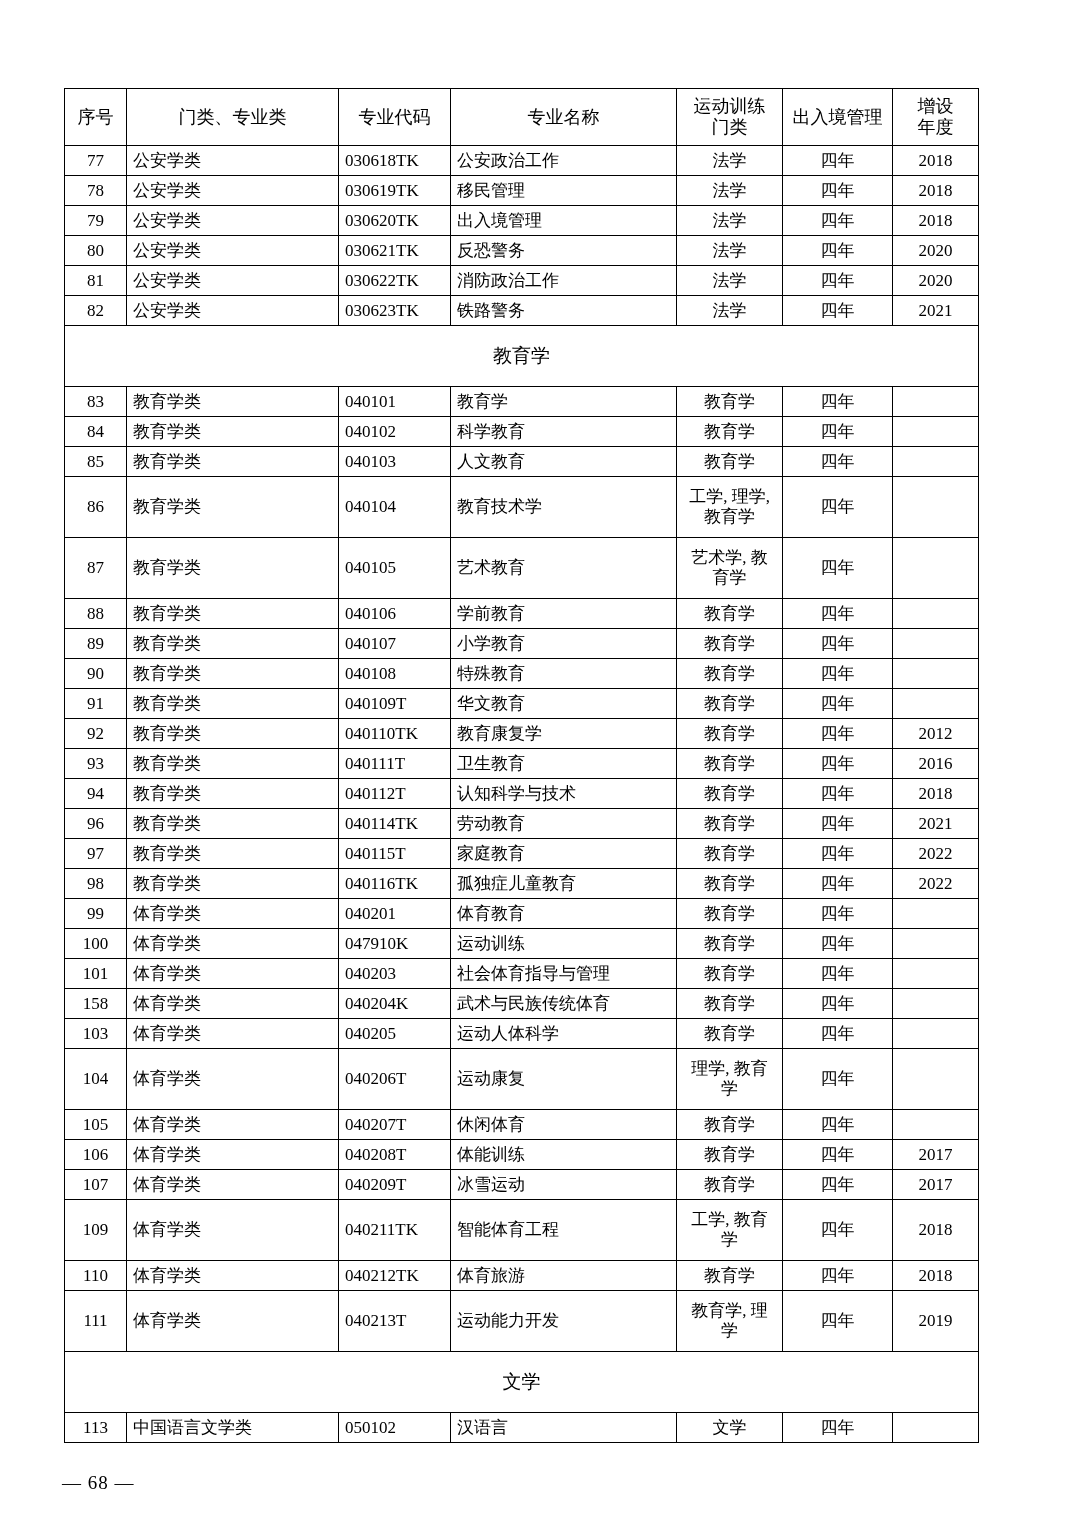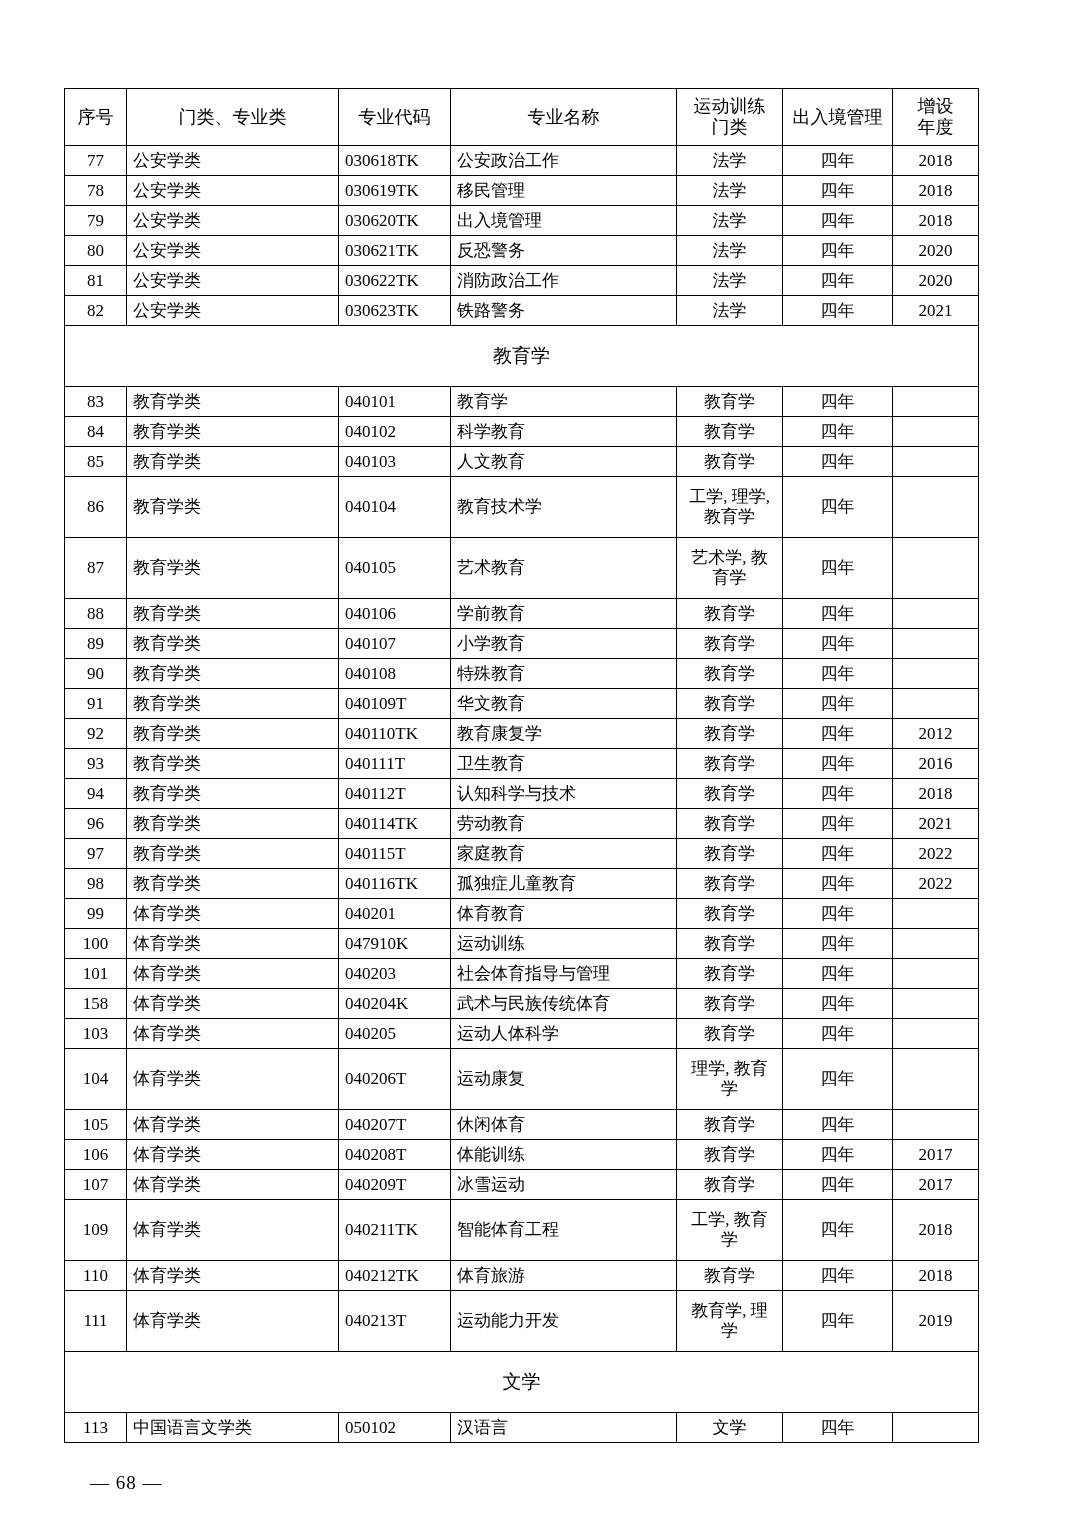--- a/index.html
+++ b/index.html
@@ -57,21 +57,21 @@
   .lft   { text-align: left; padding-left: 6px !important; }
   .sect  {
     text-align: center;
     font-size: 19px;
     height: 60px;
   }
   .tall  { height: 60px; }
   .two-line { line-height: 1.2; }
   .page-num {
     position: absolute;
-    left: 90px;
+    left: 62px;
     bottom: 34px;
     font-size: 19px;
     letter-spacing: 1px;
   }
 </style>
 </head>
 <body>
 
 <div class="page">
 

